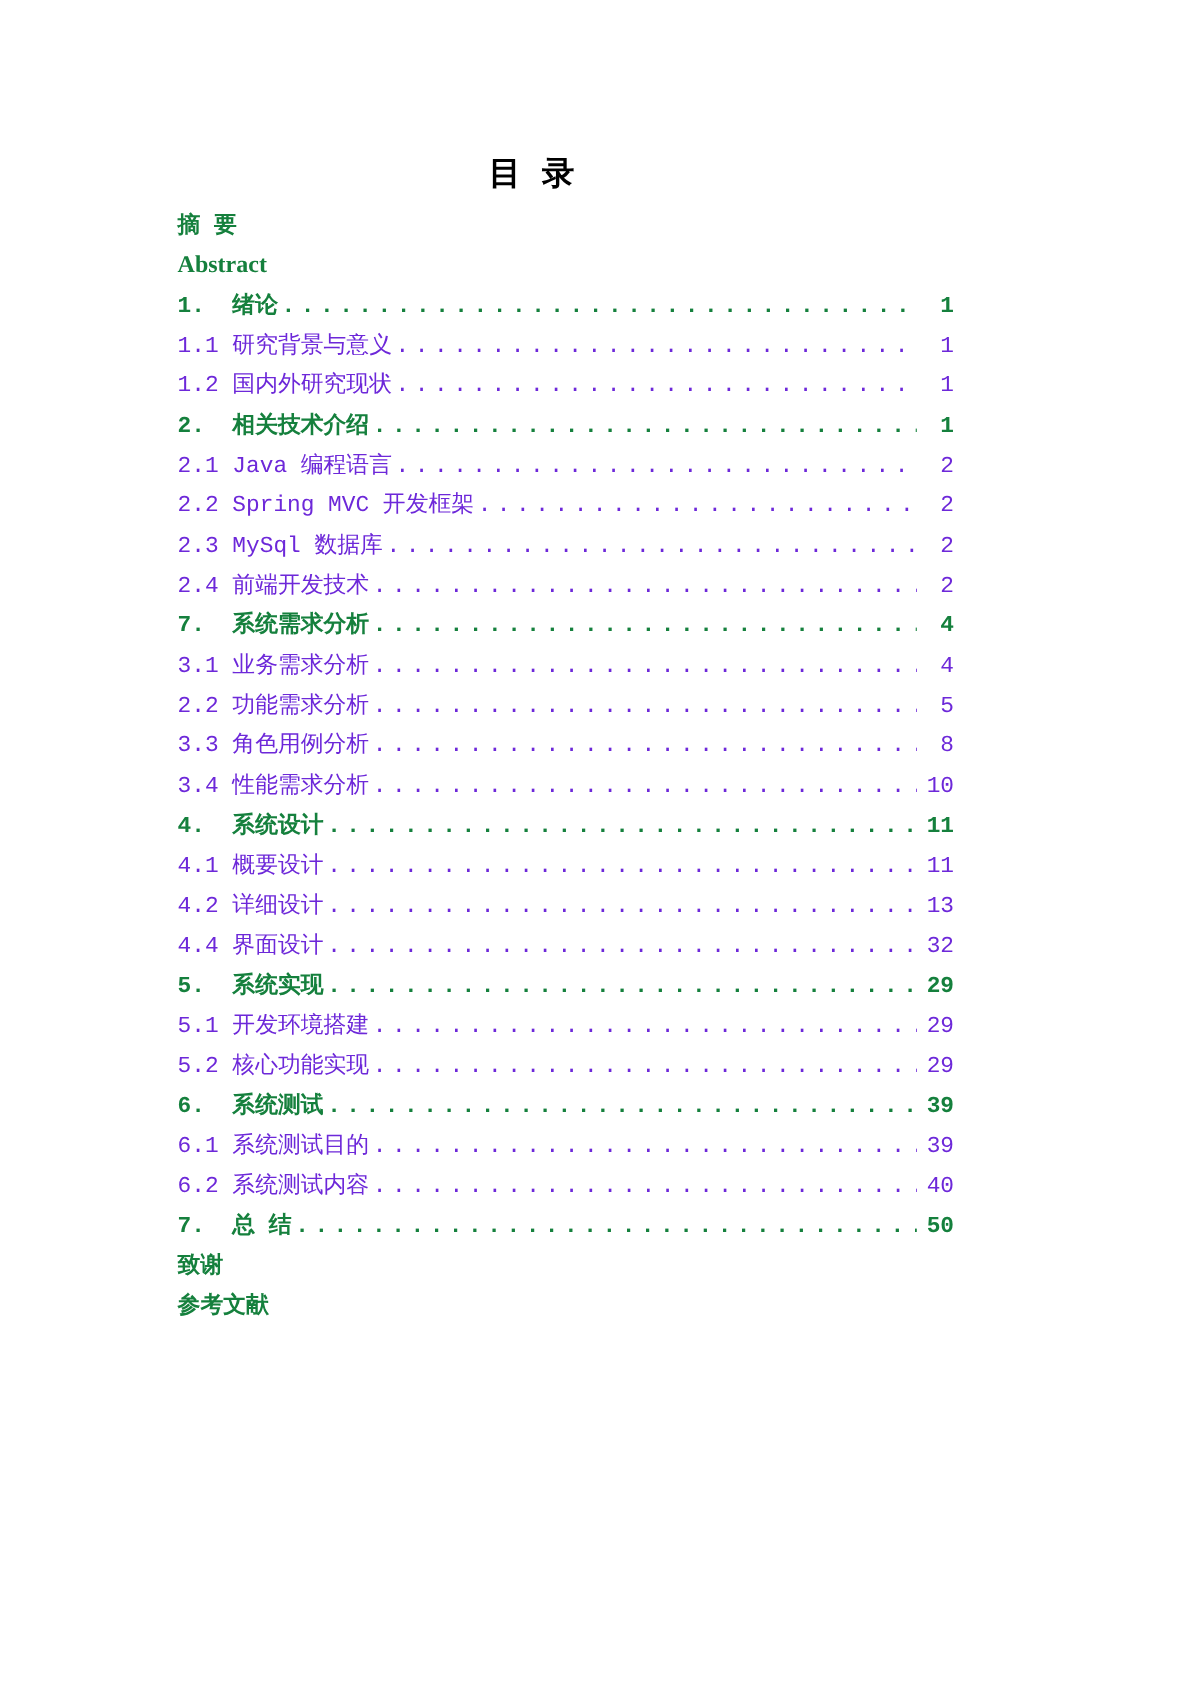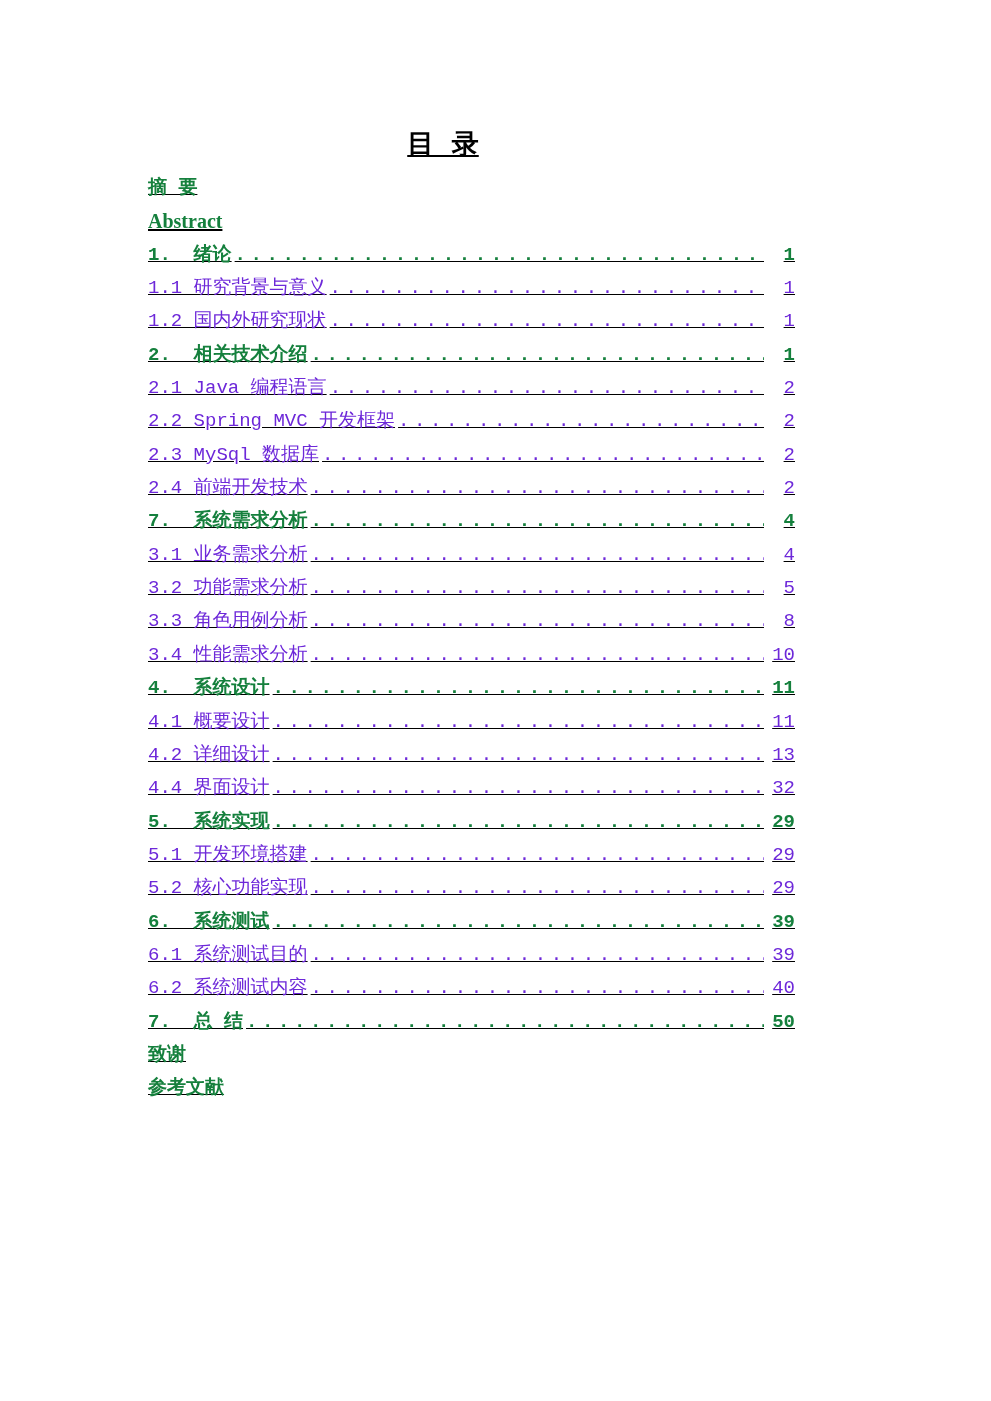--- a/index.html
+++ b/index.html
@@ -13,21 +13,20 @@
     overflow: hidden;
     font-family: "Liberation Sans", sans-serif;
     color: #000;
   }
   .page {
     box-sizing: border-box;
     width: 886px;
     height: 1401px;
     padding: 131px 91px 0 148px;
     background: #ffffff;
-    text-decoration: underline;
   }
   .doc-title {
     margin: 0 -91px 14px -148px; 
     text-align: center;
     font-size: 27px;
     line-height: 27px;
     font-weight: 700;
     word-spacing: 10px;
     font-family: "Liberation Sans", sans-serif;
     color: #000;
@@ -142,21 +141,21 @@
     <span class="toc-label">7.  系统需求分析</span>
     <span class="toc-leader"></span>
     <span class="toc-page">4</span>
   </div>
       <div class="toc-row">
     <span class="toc-label">3.1 业务需求分析</span>
     <span class="toc-leader"></span>
     <span class="toc-page">4</span>
   </div>
       <div class="toc-row">
-    <span class="toc-label">3.2 功能需求分析</span>
+    <span class="toc-label">2.2 功能需求分析</span>
     <span class="toc-leader"></span>
     <span class="toc-page">5</span>
   </div>
       <div class="toc-row">
     <span class="toc-label">3.3 角色用例分析</span>
     <span class="toc-leader"></span>
     <span class="toc-page">8</span>
   </div>
       <div class="toc-row">
     <span class="toc-label">3.4 性能需求分析</span>

